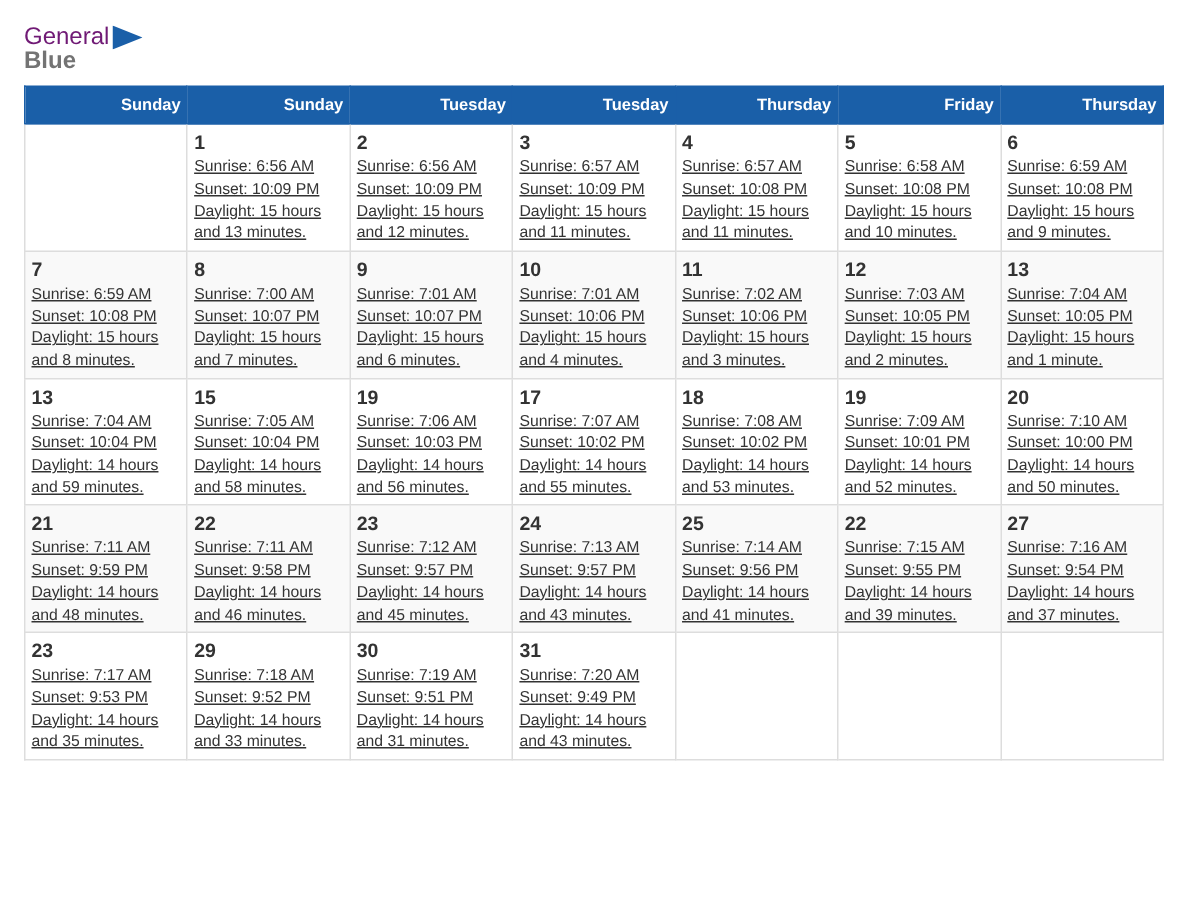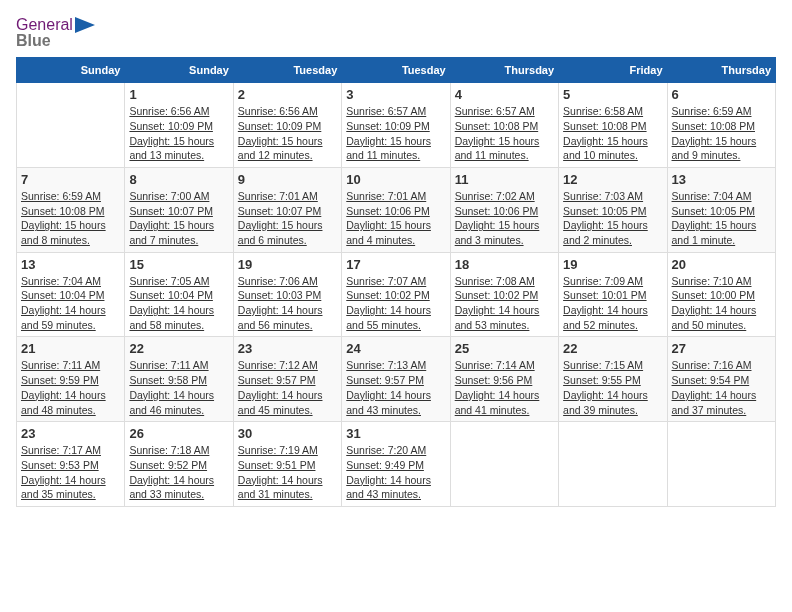--- a/index.html
+++ b/index.html
@@ -230,21 +230,21 @@
           <span class="day-number">27</span>
           <div class="day-info">Sunrise: 7:16 AM<br>Sunset: 9:54 PM<br>Daylight: 14 hours and 37 minutes.</div>
         </td>
       </tr>
       <tr>
         <td>
           <span class="day-number">23</span>
           <div class="day-info">Sunrise: 7:17 AM<br>Sunset: 9:53 PM<br>Daylight: 14 hours and 35 minutes.</div>
         </td>
         <td>
-          <span class="day-number">26</span>
+          <span class="day-number">29</span>
           <div class="day-info">Sunrise: 7:18 AM<br>Sunset: 9:52 PM<br>Daylight: 14 hours and 33 minutes.</div>
         </td>
         <td>
           <span class="day-number">30</span>
           <div class="day-info">Sunrise: 7:19 AM<br>Sunset: 9:51 PM<br>Daylight: 14 hours and 31 minutes.</div>
         </td>
         <td>
           <span class="day-number">31</span>
           <div class="day-info">Sunrise: 7:20 AM<br>Sunset: 9:49 PM<br>Daylight: 14 hours and 43 minutes.</div>
         </td>

